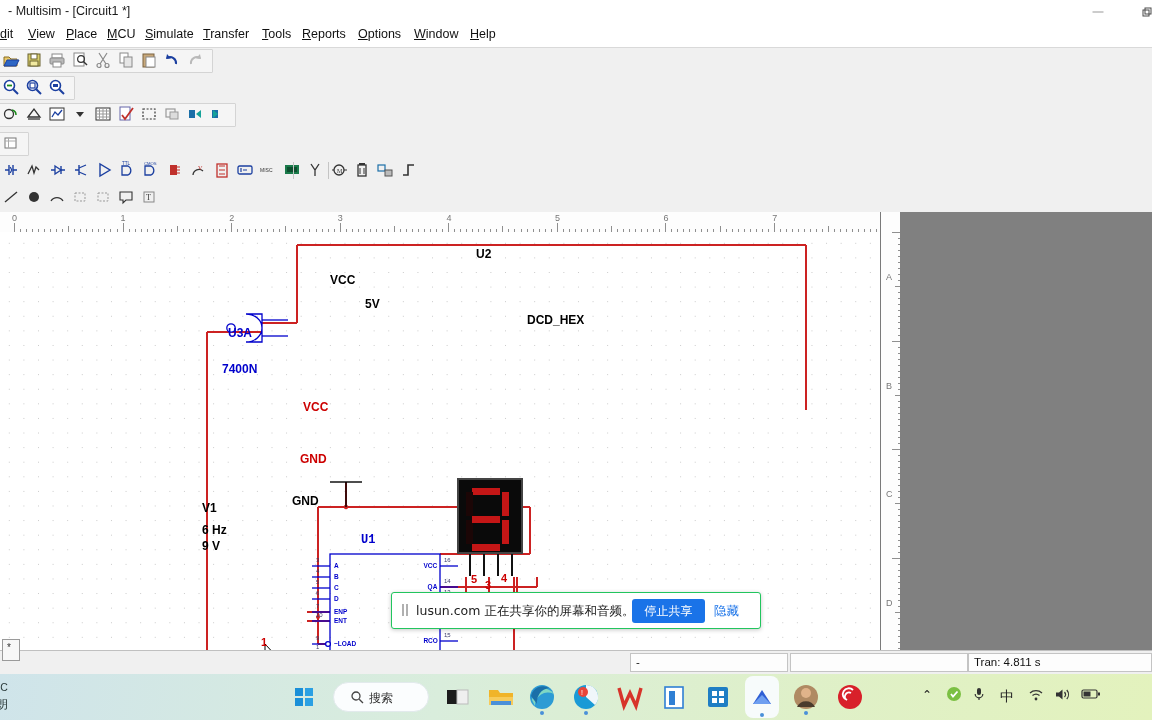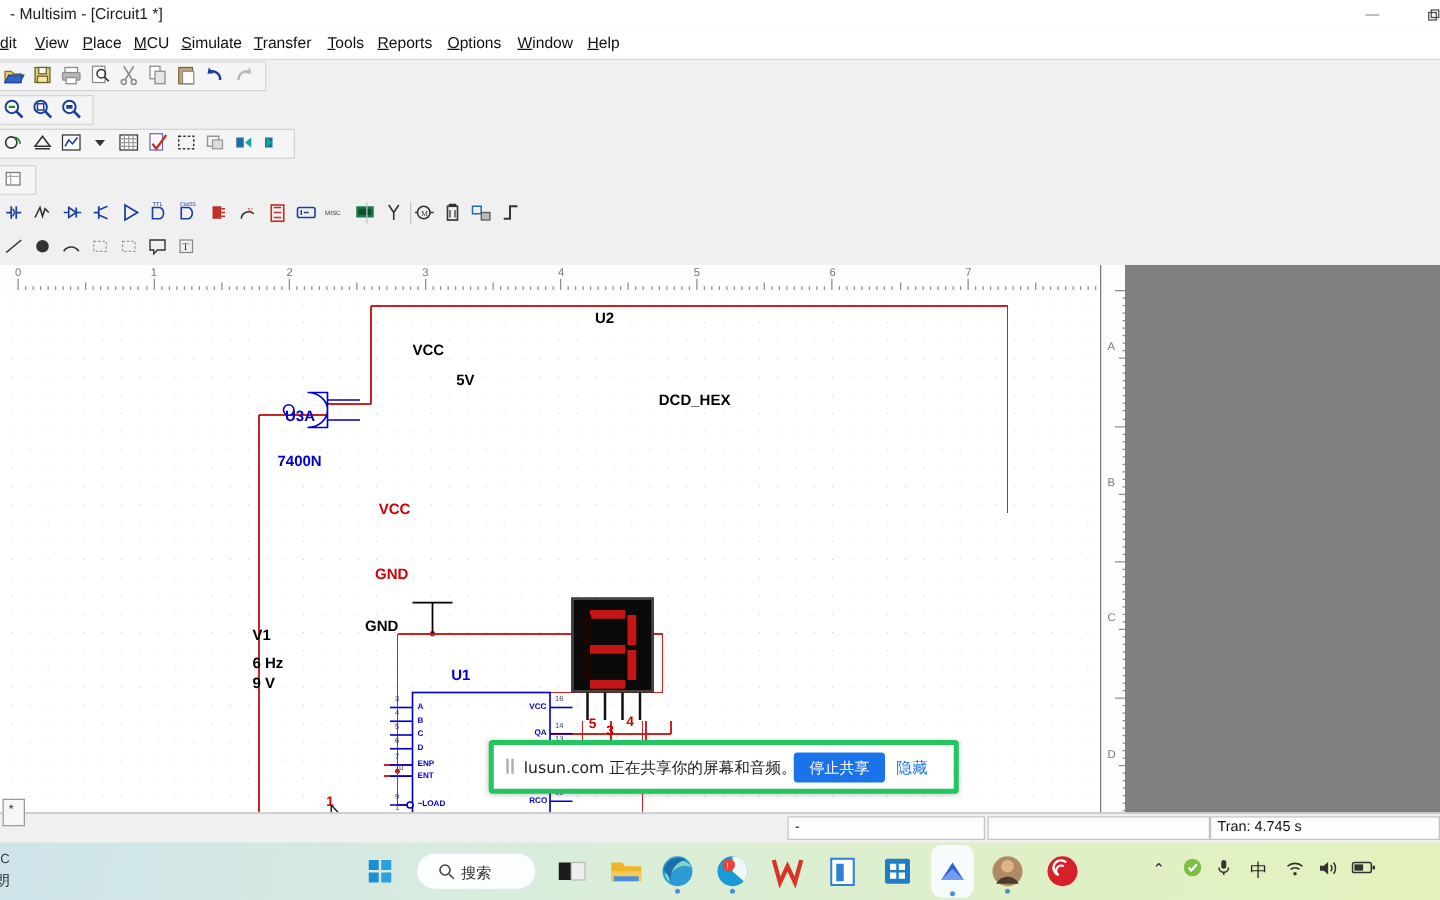--- a/index.html
+++ b/index.html
@@ -131,21 +131,21 @@
   #tab1 span{position:absolute;left:4px;top:2px;}
   .sbcell{
     position:absolute;top:2px;height:19px;background:#fdfdfd;
     border:1px solid #c4c4c4;box-sizing:border-box;font-size:11.5px;color:#111;
   }
   .sbcell span{position:absolute;left:5px;top:2px;white-space:nowrap;}
 
   
   #sharebar{
     position:absolute;left:391px;top:592px;width:368px;height:35px;
-    background:#ffffff;border:4px solid #22c55e;border-radius:3px;
+    background:#ffffff;border:1px solid #22c55e;border-radius:3px;
     box-shadow:0 1px 4px rgba(0,0,0,.22);
   }
   #sharegrip{
     position:absolute;left:10px;top:11px;width:6px;height:12px;
   }
   #sharegrip i{position:absolute;top:0;width:1.5px;height:12px;background:#b0b0b0;}
   #sharetxt{
     position:absolute;left:24px;top:10px;font-size:12.5px;color:#202020;
     font-family:"DejaVu Sans",sans-serif;white-space:nowrap;
   }
@@ -887,21 +887,21 @@
       </g>
 
       <g>
         <path d="M265,412 L265,433 L270,428 L273,436 L276,434 L273,427 L279,427 Z" fill="#fff" stroke="#000" stroke-width="1"></path>
       </g>
     </svg>
 
     <div class="lbl lblue" style="left:228px;top:94px;font-size:12px;">U3A</div>
     <div class="lbl lblue" style="left:222px;top:130px;font-size:12px;">7400N</div>
 
-    <div class="lbl lblue" style="left:361px;top:301px;font-size:12px;">U1</div>
+    <div class="lbl lblue" style="left:361px;top:301px;font-size:12px;font-family:Liberation Mono, monospace;">U1</div>
 
     <div class="lbl lblk" style="left:476px;top:15px;font-size:12px;">U2</div>
     <div class="lbl lblk" style="left:527px;top:81px;font-size:12px;">DCD_HEX</div>
 
     <div class="lbl lblk" style="left:330px;top:41px;font-size:12px;">VCC</div>
     <div class="lbl lblk" style="left:365px;top:65px;font-size:12px;">5V</div>
     <div class="lbl lred" style="left:303px;top:168px;font-size:12px;">VCC</div>
     <div class="lbl lred" style="left:300px;top:220px;font-size:12px;">GND</div>
     <div class="lbl lblk" style="left:292px;top:262px;font-size:12px;">GND</div>
 
@@ -964,21 +964,21 @@
   <div id="tab1">
     <span>*</span>
   </div>
   <div class="sbcell" style="left:630px;width:158px;">
     <span>-</span>
   </div>
   <div class="sbcell" style="left:790px;width:178px;">
     <span></span>
   </div>
   <div class="sbcell" style="left:968px;width:184px;">
-    <span>Tran: 4.745 s</span>
+    <span>Tran: 4.811 s</span>
   </div>
 </div>
 
 <div id="sharebar">
   <span id="sharegrip">
       <i style="left:0"></i>
       <i style="left:4px"></i>
     </span>
   <span id="sharetxt">lusun.com 正在共享你的屏幕和音频。</span>
   <button id="stopshare">停止共享</button>

